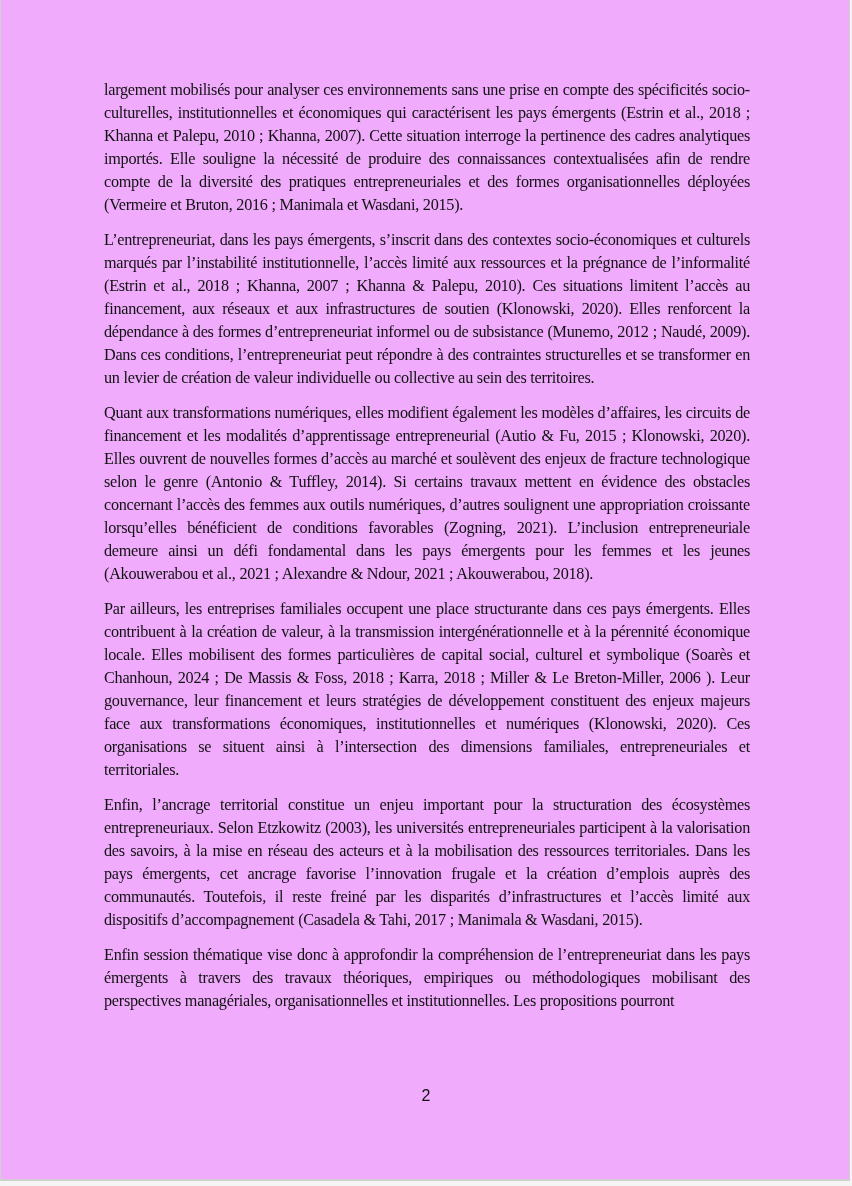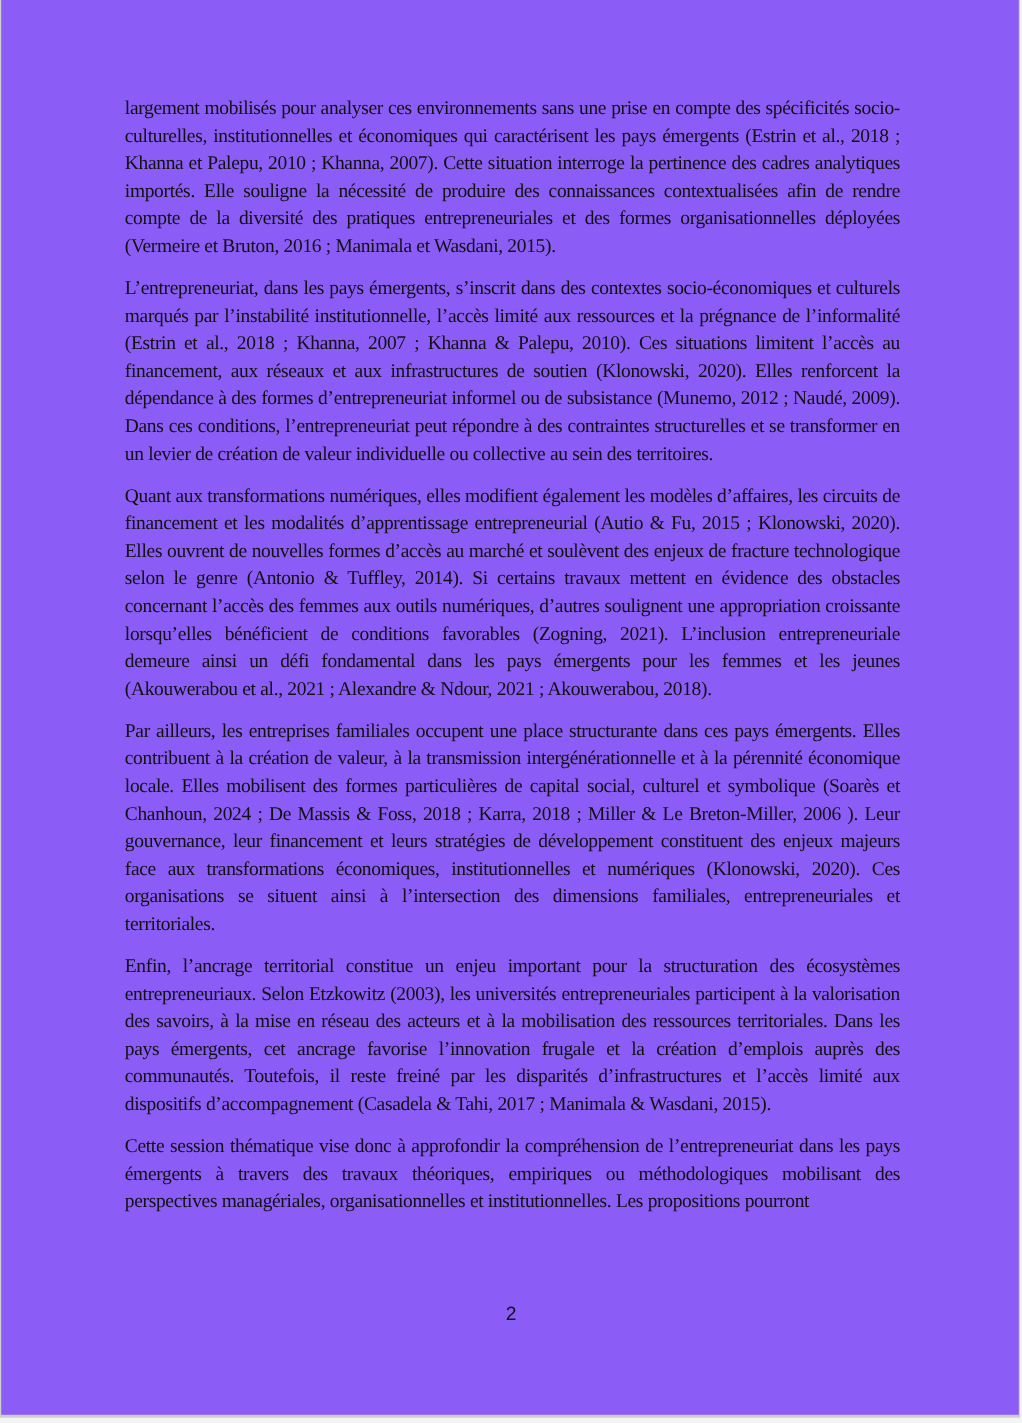--- a/index.html
+++ b/index.html
@@ -12,21 +12,21 @@
     height: 1186px;
     position: relative;
     overflow: hidden;
   }
   .page {
     position: absolute;
     left: 0;
     top: 0;
     width: 850px;
     height: 1181px;
-    background: #8b5cf6;
+    background: #f0abfc;
     border-left: 1px solid #cfcfcf;
     border-right: 1px solid #cfcfcf;
     border-bottom: 2px solid #cfcfcf;
     box-sizing: border-box;
   }
   .content {
     position: absolute;
     left: 103px;
     top: 79px;
     width: 646px;
@@ -57,16 +57,16 @@
 </head>
 <body>
 
 <div class="page">
   <div class="content">
     <p>largement mobilisés pour analyser ces environnements sans une prise en compte des spécificités socio-culturelles, institutionnelles et économiques qui caractérisent les pays émergents (Estrin et al., 2018 ; Khanna et Palepu, 2010 ; Khanna, 2007). Cette situation interroge la pertinence des cadres analytiques importés. Elle souligne la nécessité de produire des connaissances contextualisées afin de rendre compte de la diversité des pratiques entrepreneuriales et des formes organisationnelles déployées (Vermeire et Bruton, 2016 ; Manimala et Wasdani, 2015).</p>
     <p>L’entrepreneuriat, dans les pays émergents, s’inscrit dans des contextes socio-économiques et culturels marqués par l’instabilité institutionnelle, l’accès limité aux ressources et la prégnance de l’informalité (Estrin et al., 2018 ; Khanna, 2007 ; Khanna &amp; Palepu, 2010). Ces situations limitent l’accès au financement, aux réseaux et aux infrastructures de soutien (Klonowski, 2020). Elles renforcent la dépendance à des formes d’entrepreneuriat informel ou de subsistance (Munemo, 2012 ; Naudé, 2009). Dans ces conditions, l’entrepreneuriat peut répondre à des contraintes structurelles et se transformer en un levier de création de valeur individuelle ou collective au sein des territoires.</p>
     <p>Quant aux transformations numériques, elles modifient également les modèles d’affaires, les circuits de financement et les modalités d’apprentissage entrepreneurial (Autio &amp; Fu, 2015 ; Klonowski, 2020). Elles ouvrent de nouvelles formes d’accès au marché et soulèvent des enjeux de fracture technologique selon le genre (Antonio &amp; Tuffley, 2014). Si certains travaux mettent en évidence des obstacles concernant l’accès des femmes aux outils numériques, d’autres soulignent une appropriation croissante lorsqu’elles bénéficient de conditions favorables (Zogning, 2021). L’inclusion entrepreneuriale demeure ainsi un défi fondamental dans les pays émergents pour les femmes et les jeunes (Akouwerabou et al., 2021 ; Alexandre &amp; Ndour, 2021 ; Akouwerabou, 2018).</p>
     <p>Par ailleurs, les entreprises familiales occupent une place structurante dans ces pays émergents. Elles contribuent à la création de valeur, à la transmission intergénérationnelle et à la pérennité économique locale. Elles mobilisent des formes particulières de capital social, culturel et symbolique (Soarès et Chanhoun, 2024 ; De Massis &amp; Foss, 2018 ; Karra, 2018 ; Miller &amp; Le Breton-Miller, 2006 ). Leur gouvernance, leur financement et leurs stratégies de développement constituent des enjeux majeurs face aux transformations économiques, institutionnelles et numériques (Klonowski, 2020). Ces organisations se situent ainsi à l’intersection des dimensions familiales, entrepreneuriales et territoriales.</p>
     <p>Enfin, l’ancrage territorial constitue un enjeu important pour la structuration des écosystèmes entrepreneuriaux. Selon Etzkowitz (2003), les universités entrepreneuriales participent à la valorisation des savoirs, à la mise en réseau des acteurs et à la mobilisation des ressources territoriales. Dans les pays émergents, cet ancrage favorise l’innovation frugale et la création d’emplois auprès des communautés. Toutefois, il reste freiné par les disparités d’infrastructures et l’accès limité aux dispositifs d’accompagnement (Casadela &amp; Tahi, 2017 ; Manimala &amp; Wasdani, 2015).</p>
-    <p>Cette session thématique vise donc à approfondir la compréhension de l’entrepreneuriat dans les pays émergents à travers des travaux théoriques, empiriques ou méthodologiques mobilisant des perspectives managériales, organisationnelles et institutionnelles. Les propositions pourront</p>
+    <p>Enfin session thématique vise donc à approfondir la compréhension de l’entrepreneuriat dans les pays émergents à travers des travaux théoriques, empiriques ou méthodologiques mobilisant des perspectives managériales, organisationnelles et institutionnelles. Les propositions pourront</p>
   </div>
   <div class="page-number">2</div>
 </div>
 
 </body></html>

